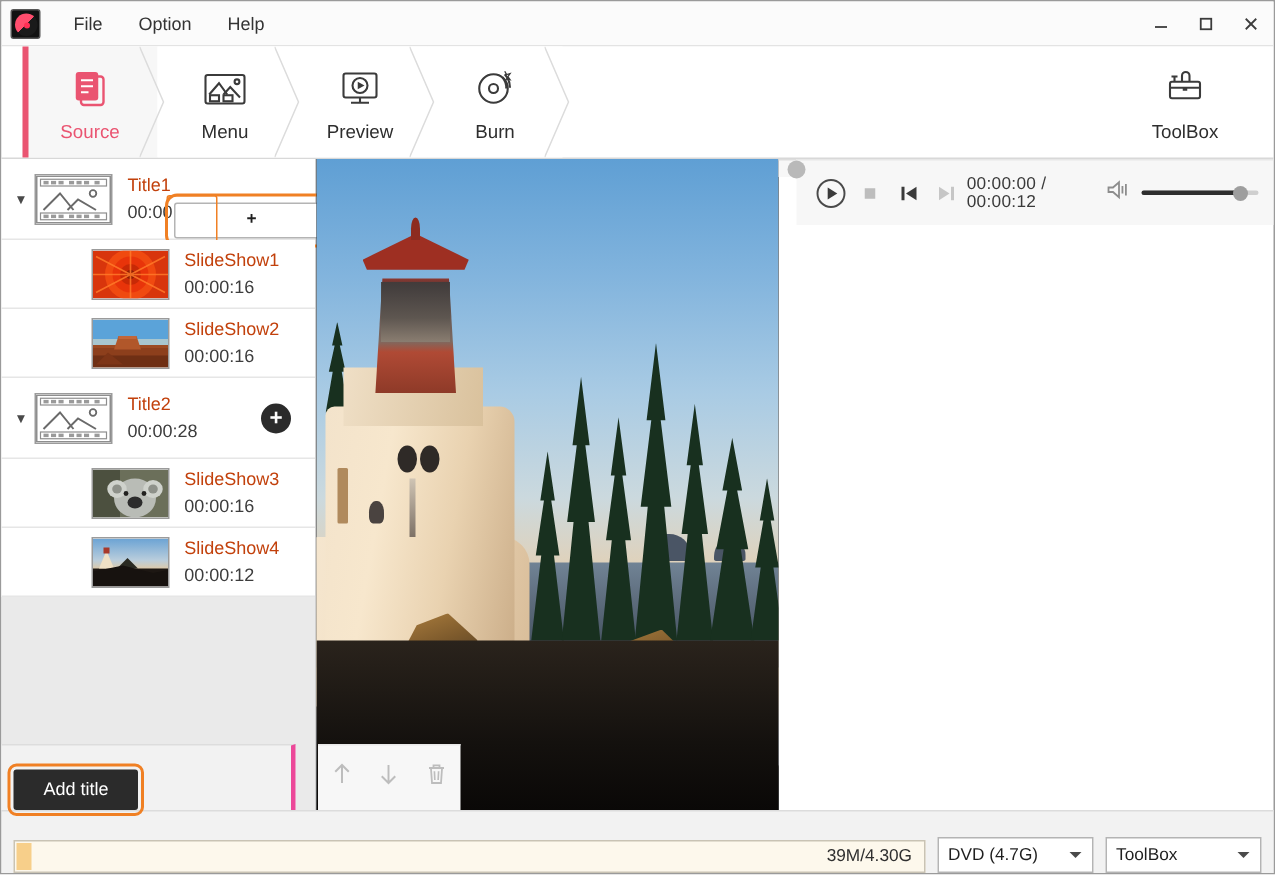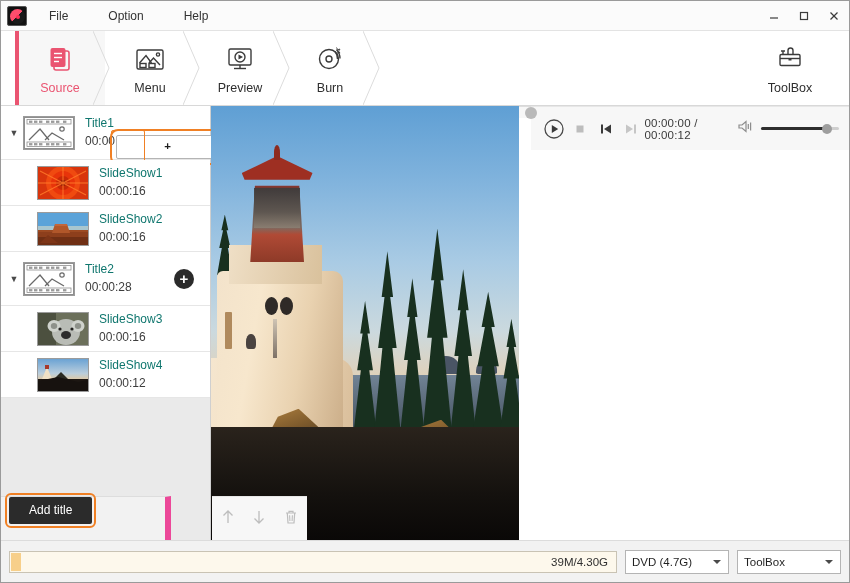--- a/index.html
+++ b/index.html
@@ -32,21 +32,21 @@
   }
   .app-icon::before {
     content: ""; position: absolute; left: 2px; top: 2px;
     width: 15px; height: 15px; border-radius: 50%;
     background: linear-gradient(135deg, #ff4d6d 0 50%, #1a1a1a 50% 100%);
   }
   .app-icon::after {
     content: ""; position: absolute; left: 8px; top: 8px;
     width: 4px; height: 4px; border-radius: 50%; background: #ff2f55;
   }
-  .menubar { display: flex; align-items: center; gap: 16px; }
+  .menubar { display: flex; align-items: center; gap: 0px; }
   .menu-item {
     font-size: 12px; color: #333; padding: 4px 12px; cursor: default;
     line-height: 14px;
   }
   .win-controls {
     position: absolute; right: 0; top: 0; height: 30px;
     display: flex; align-items: center;
   }
   .win-btn {
     width: 30px; height: 30px; display: flex; align-items: center;
@@ -109,34 +109,34 @@
   .list { background: #eaeaea; }
   .row {
     display: flex; align-items: center;
     background: #ffffff;
     border-bottom: 1px solid #e6e6e6;
     position: relative;
     height: 46px;
     cursor: default;
   }
   .row.title-row { height: 54px; padding-left: 4px; }
-  .row.slide-row { height: 46px; padding-left: 36px; }
+  .row.slide-row { height: 46px; padding-left: 36px; justify-content: center; }
   .caret {
     width: 18px; text-align: center; color: #4a4a4a; font-size: 9px;
     flex: 0 0 18px;
   }
   .thumb {
     width: 52px; height: 34px; flex: 0 0 52px;
     border: 1px solid #9b9b9b; background: #fff;
     margin-right: 10px; overflow: hidden; position: relative;
   }
   .thumb.ph { background: #fff; }
   .thumb.ph svg { display:block; }
   .meta { display: flex; flex-direction: column; justify-content: center; gap: 5px; }
-  .meta .nm { font-size: 12px; color: #0f766e; line-height: 13px; }
+  .meta .nm { font-size: 12px; color: #c2410c; line-height: 13px; }
   .meta .tm { font-size: 12px; color: #3d3d3d; line-height: 13px; }
   .addbtn {
     position: absolute; right: 16px; top: 50%; transform: translateY(-50%);
     width: 20px; height: 20px; border-radius: 50%;
     background: #2b2b2b; color: #fff;
     display: flex; align-items: center; justify-content: center;
     font-size: 15px; line-height: 1; font-weight: bold;
   }
   .addbtn.sel {
     outline: 2px solid #f08024; outline-offset: 4px; border-radius: 2px;
@@ -281,21 +281,21 @@
   .addtitle {
     background: #2b2b2b; color: #fff; font-size: 12px;
     padding: 7px 20px; border-radius: 2px;
     outline: 2px solid #f08024; outline-offset: 2px;
     line-height: 13px;
   }
 
   
   .statusbar {
     height: 42px; flex: 0 0 42px; background: #f2f2f2;
-    display: flex; align-items: center; padding: 0 8px; gap: 8px;
+    display: flex; align-items: flex-end; padding: 0 8px; gap: 8px;
     border-top: 1px solid #dcdcdc;
   }
   .capacity {
     flex: 1 1 auto; height: 22px; background: #fdf8ec;
     border: 1px solid #c9c3b4; position: relative;
     display: flex; align-items: center; justify-content: flex-end;
     padding-right: 8px; font-size: 11.5px; color: #2f2f2f;
   }
   .capacity .fill {
     position: absolute; left: 1px; top: 1px; bottom: 1px;
@@ -703,21 +703,21 @@
     <div class="sel wide">
       <span>DVD (4.7G)</span>
       <span class="arrow"></span>
     </div>
     <div class="sel wide">
       <span>ToolBox</span>
       <span class="arrow"></span>
     </div>
   </div>
 
-  <div style="position:absolute;left:0;bottom:42px;width:170px;height:44px;background:#f2f2f2;border-top:1px solid #ddd;border-right:6px solid #ec4899;display:flex;align-items:flex-start;padding-left:8px;z-index:5;">
+  <div style="position:absolute;left:0;bottom:42px;width:196px;height:44px;background:#f2f2f2;border-top:1px solid #ddd;border-right:3px solid #ec4899;display:flex;align-items:flex-end;padding-left:8px;z-index:5;">
     <span class="addtitle">Add title</span>
   </div>
 
   <div style="position:absolute;left:211px;bottom:42px;width:95px;height:44px;background:#f7f7f7;display:flex;align-items:center;justify-content:space-around;z-index:5;border-top:1px solid #e7e7e7;">
     <span>
       <svg width="16" height="18" viewBox="0 0 16 18">
           <path d="M8,15 L8,3 M3.5,7.5 L8,3 L12.5,7.5" fill="none" stroke="#bdbdbd" stroke-width="1.3"></path>
         </svg>
     </span>
     <span>

